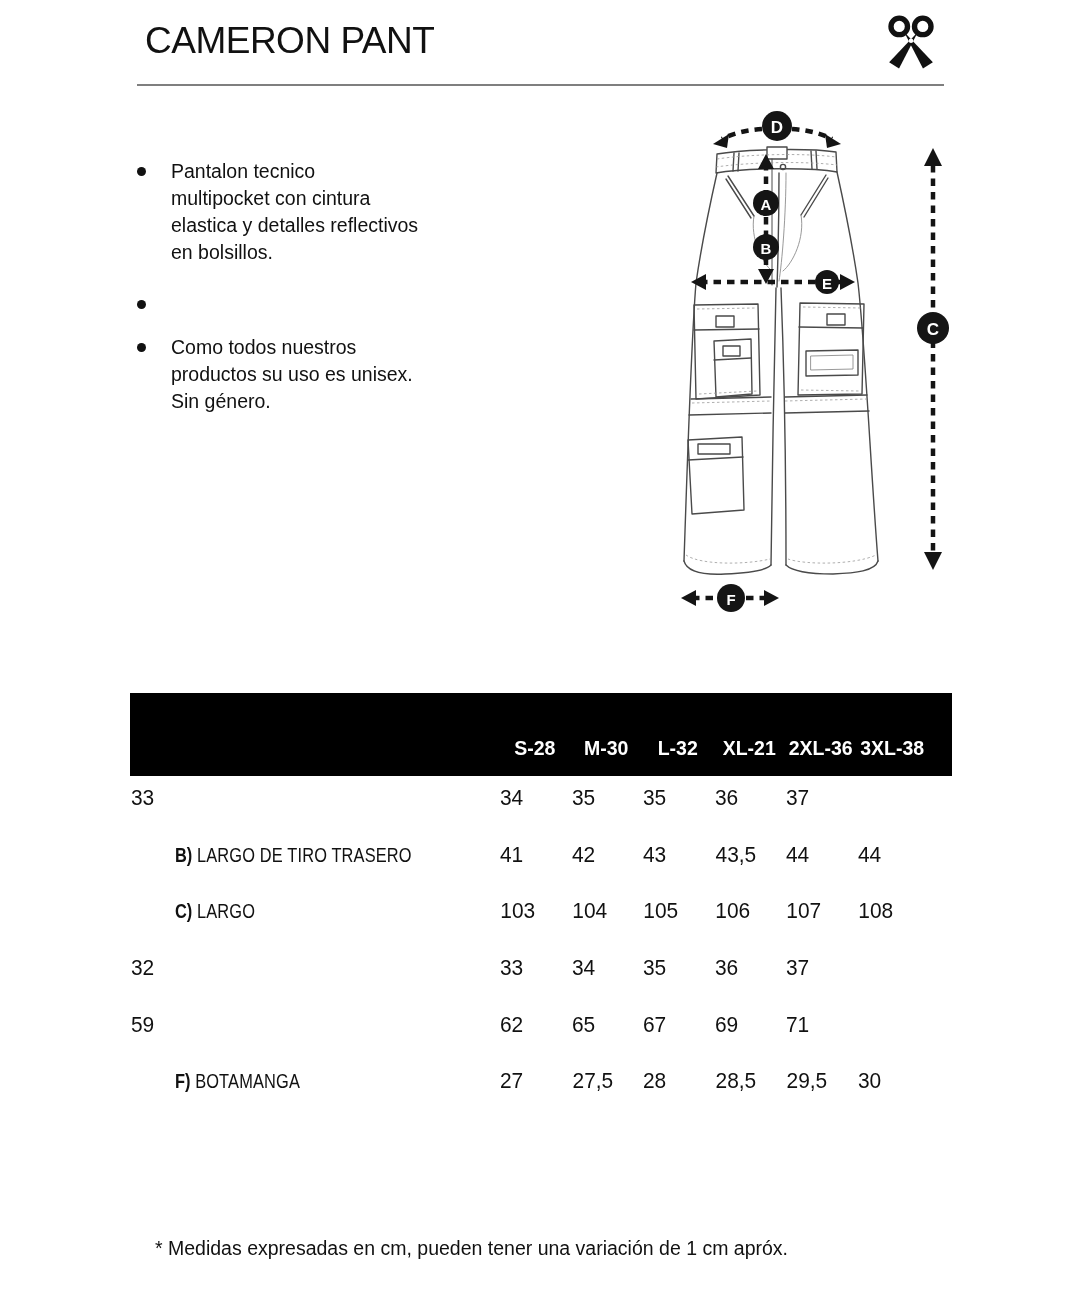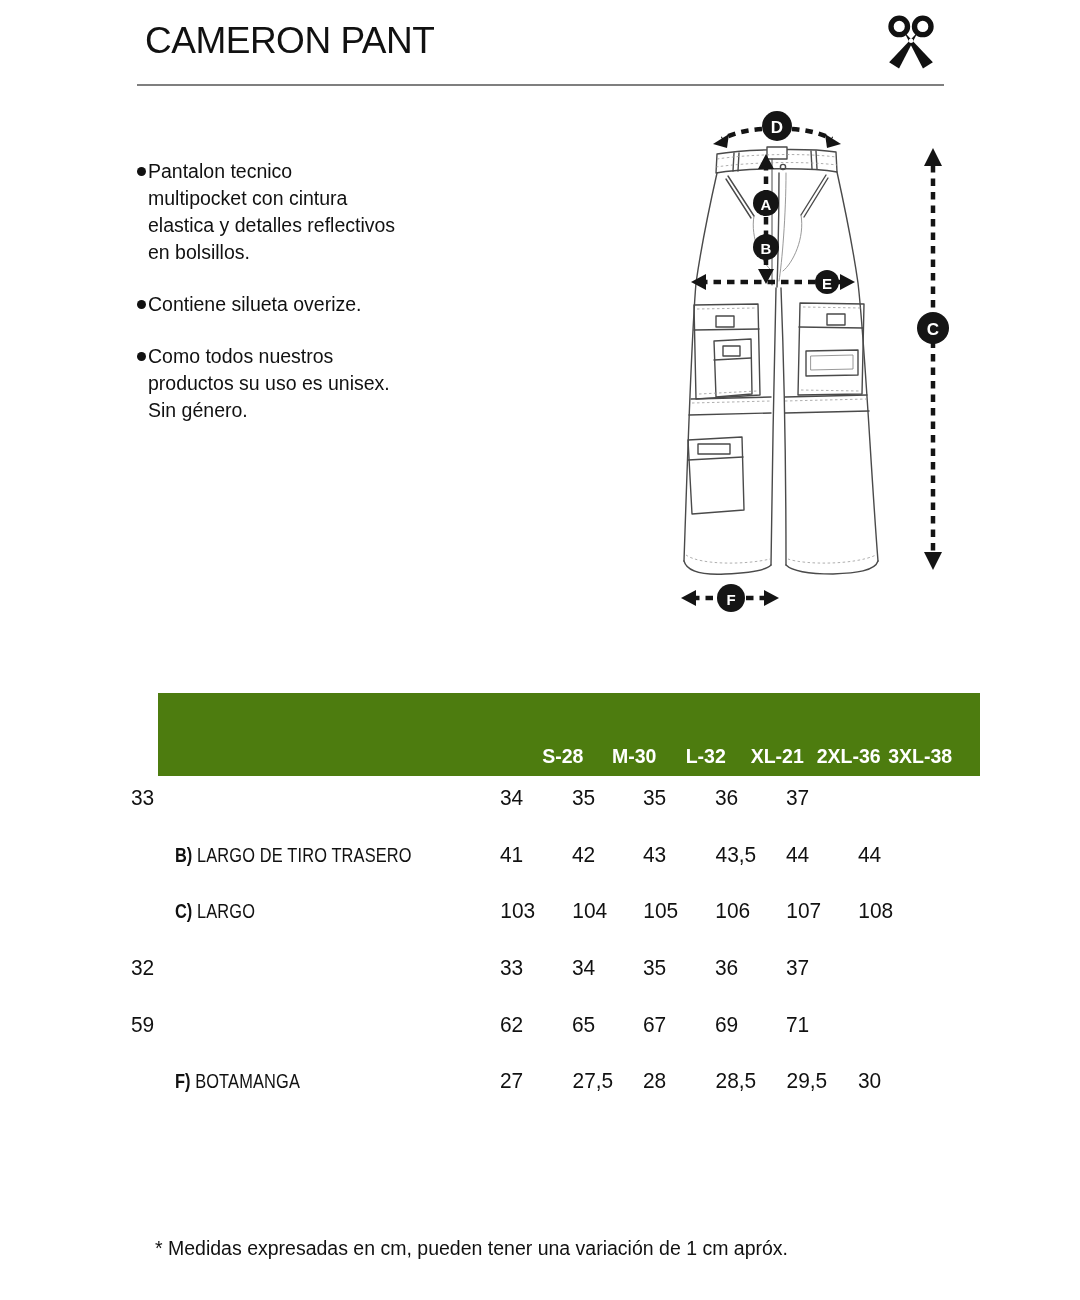--- a/index.html
+++ b/index.html
@@ -12,41 +12,41 @@
   
   .title {
     position:absolute; left:145px; top:22px;
     font-size:37px; font-weight:400; letter-spacing:-0.5px; line-height:1;
   }
   .scissors { position:absolute; left:878px; top:12px; width:66px; height:66px; }
   .rule { position:absolute; left:137px; top:84px; width:807px; height:2px; background:#7f7f7f; }
 
   
   .bullets { position:absolute; left:137px; top:158px; width:372px; }
-  .bullet { display:flex; gap:2px; margin-bottom:25px; }
+  .bullet { display:flex; gap:25px; margin-bottom:25px; }
   .bdot { flex:0 0 auto; width:9px; height:9px; border-radius:50%; background:#111; margin-top:9px; }
   .btext { font-size:19.5px; line-height:27px; white-space:pre-line; }
 
   
   .diagram { position:absolute; left:650px; top:103px; width:330px; height:530px; }
   .outline path, .outline rect, .outline circle { fill:none; stroke:#4a4a4a; stroke-width:1.4; stroke-linejoin:round; stroke-linecap:round; }
   .outline rect { fill:#ffffff; }
   .outline .thin { stroke-width:1; }
   .outline .lt { stroke:#8d8d8d; stroke-width:0.9; }
   .stitch path { fill:none; stroke:#9a9a9a; stroke-width:0.8; stroke-dasharray:2.5 2.5; }
   .meas path { fill:none; stroke:#141414; stroke-width:4.5; stroke-dasharray:7.5 6; }
   .ah polygon { fill:#141414; }
   .badges circle { fill:#151515; }
   .badges text { fill:#ffffff; font-weight:700; font-size:15px; text-anchor:middle; dominant-baseline:central; }
   .badges text.big { font-size:17px; }
 
   
   .thead {
-    position:absolute; left:130px; top:693px; width:822px; height:83px; background:#4d7c0f;
-    display:grid; grid-template-columns:369px repeat(6,71.5px); align-items:end; padding-bottom:8px;margin-left:28px;
+    position:absolute; left:130px; top:693px; width:822px; height:83px; background:#000000;
+    display:grid; grid-template-columns:369px repeat(6,71.5px); align-items:end; padding-bottom:16px;
   }
   .thead .hcell { color:#ffffff; font-weight:700; font-size:19.5px; text-align:center; white-space:nowrap; }
   .tbody { position:absolute; left:130px; top:770px; width:822px; }
   .trow { display:grid; grid-template-columns:369px repeat(6,71.5px); align-items:center; height:56.6px; }
   .tlabel { padding-left:45px; white-space:nowrap; }
   .cond { display:inline-block; transform:scaleX(0.78); transform-origin:left center; font-size:21px; white-space:nowrap; }
   .rk { font-weight:700; }
   .rl { font-weight:400; margin-left:6px; letter-spacing:0.2px; }
   .tval { text-align:left; font-size:22.5px; }
   .tval span { display:inline-block; transform:scaleX(0.93); }
@@ -74,21 +74,20 @@
   <div class="bullets">
     <div class="bullet">
       <span class="bdot"></span>
       <span class="btext">Pantalon tecnico
 multipocket con cintura
 elastica y detalles reflectivos
 en bolsillos.</span>
     </div>
     <div class="bullet">
       <span class="bdot"></span>
-      <span class="btext">Contiene silueta overize.</span>
     </div>
     <div class="bullet">
       <span class="bdot"></span>
       <span class="btext">Como todos nuestros
 productos su uso es unisex.
 Sin género.</span>
     </div>
   </div>
 
   <svg class="diagram" viewBox="0 0 330 530">

